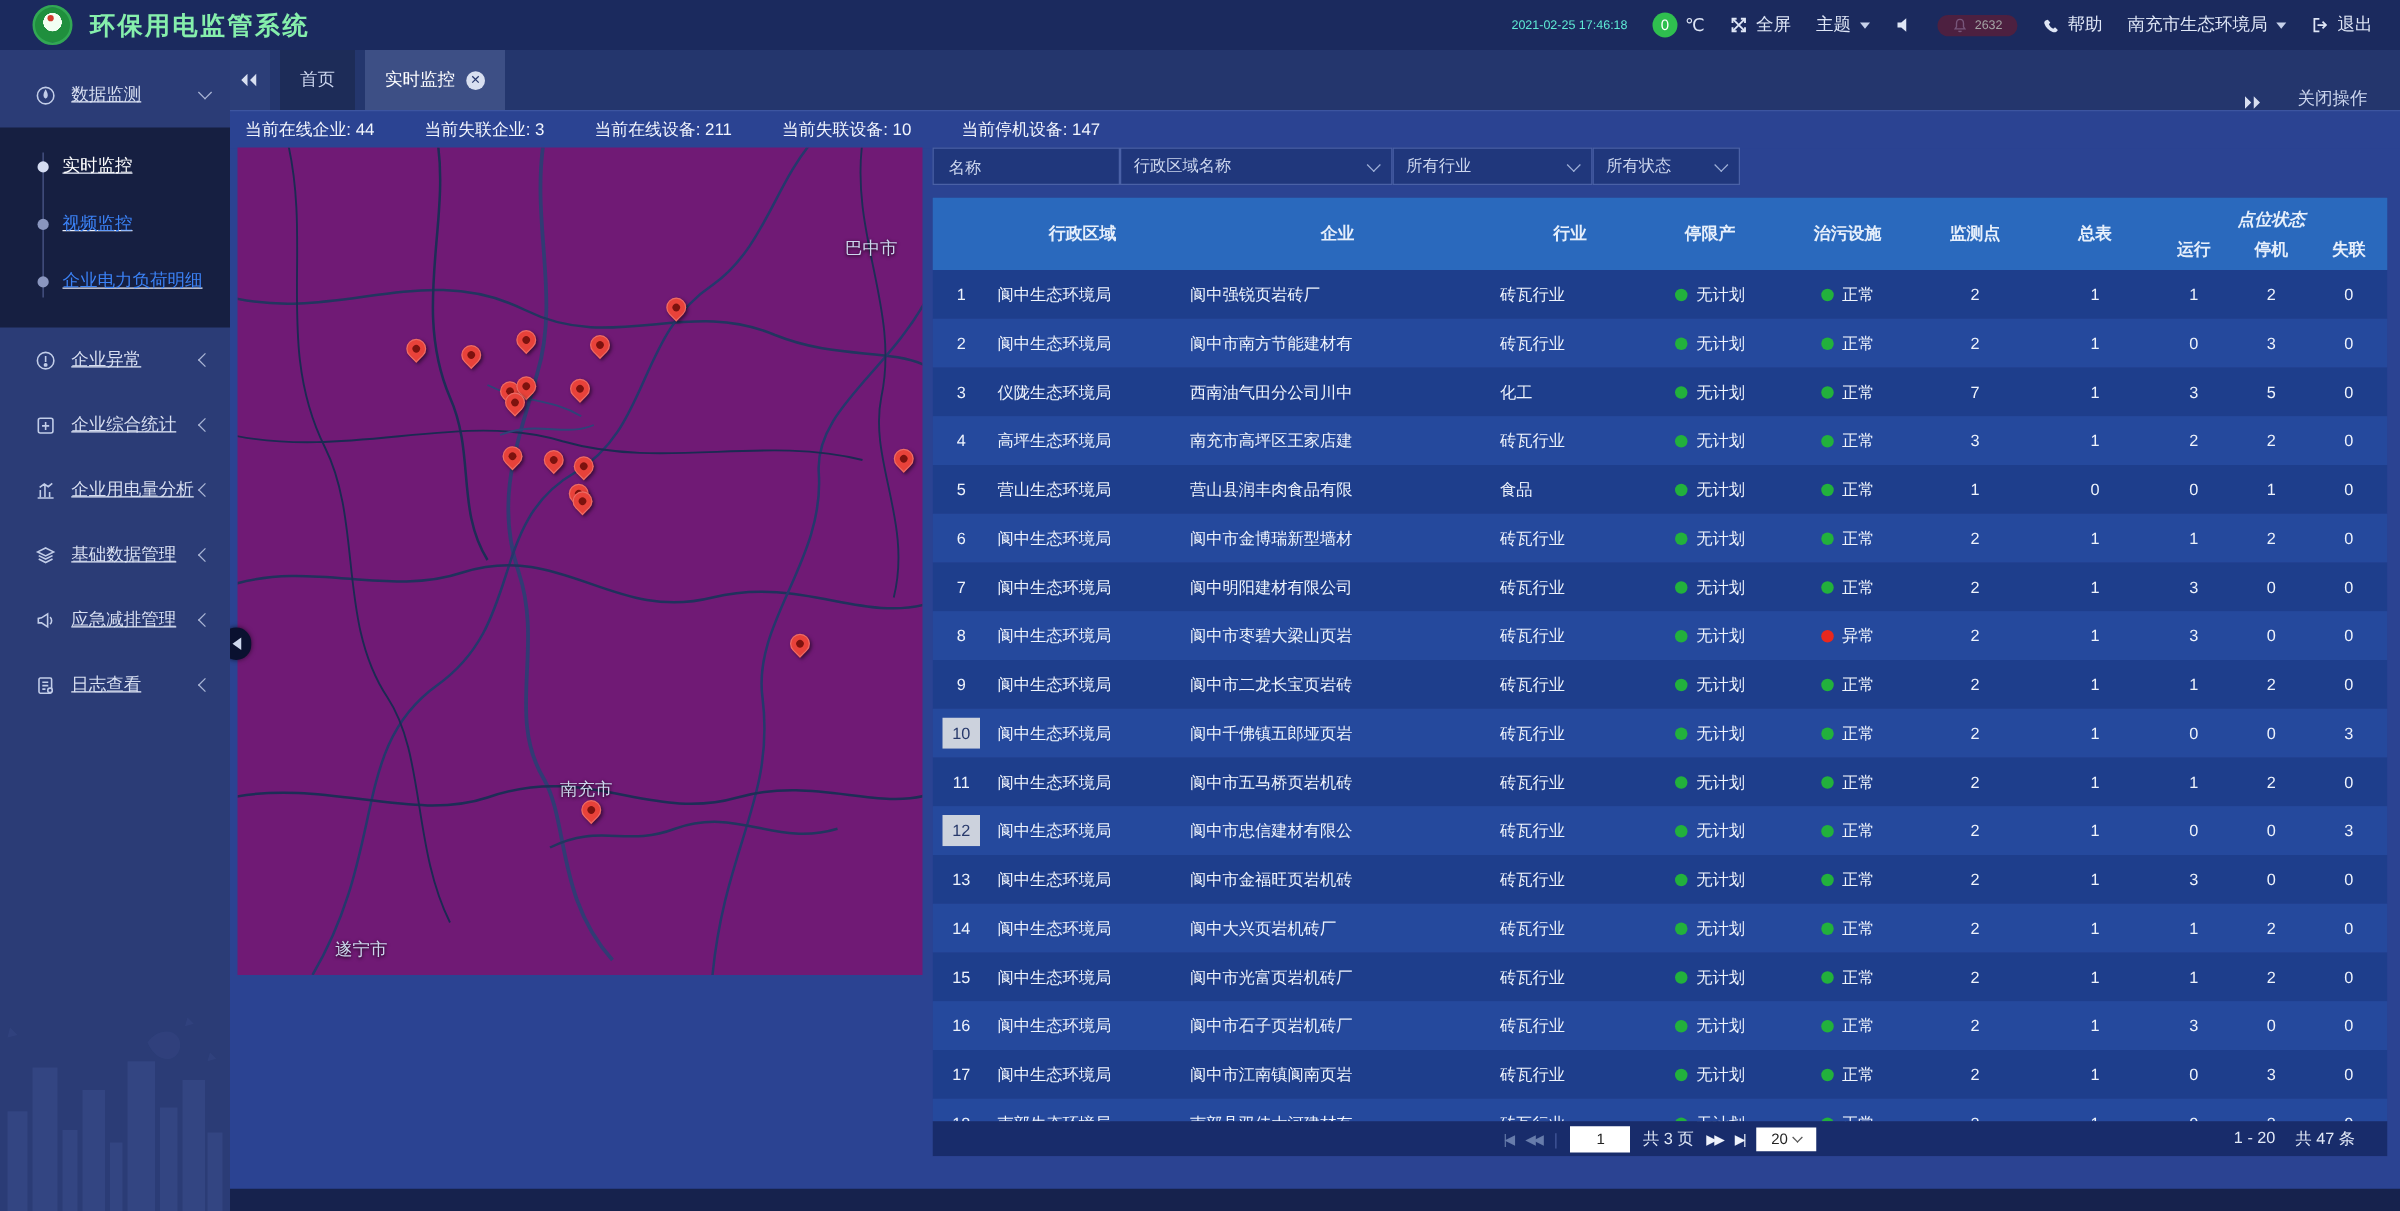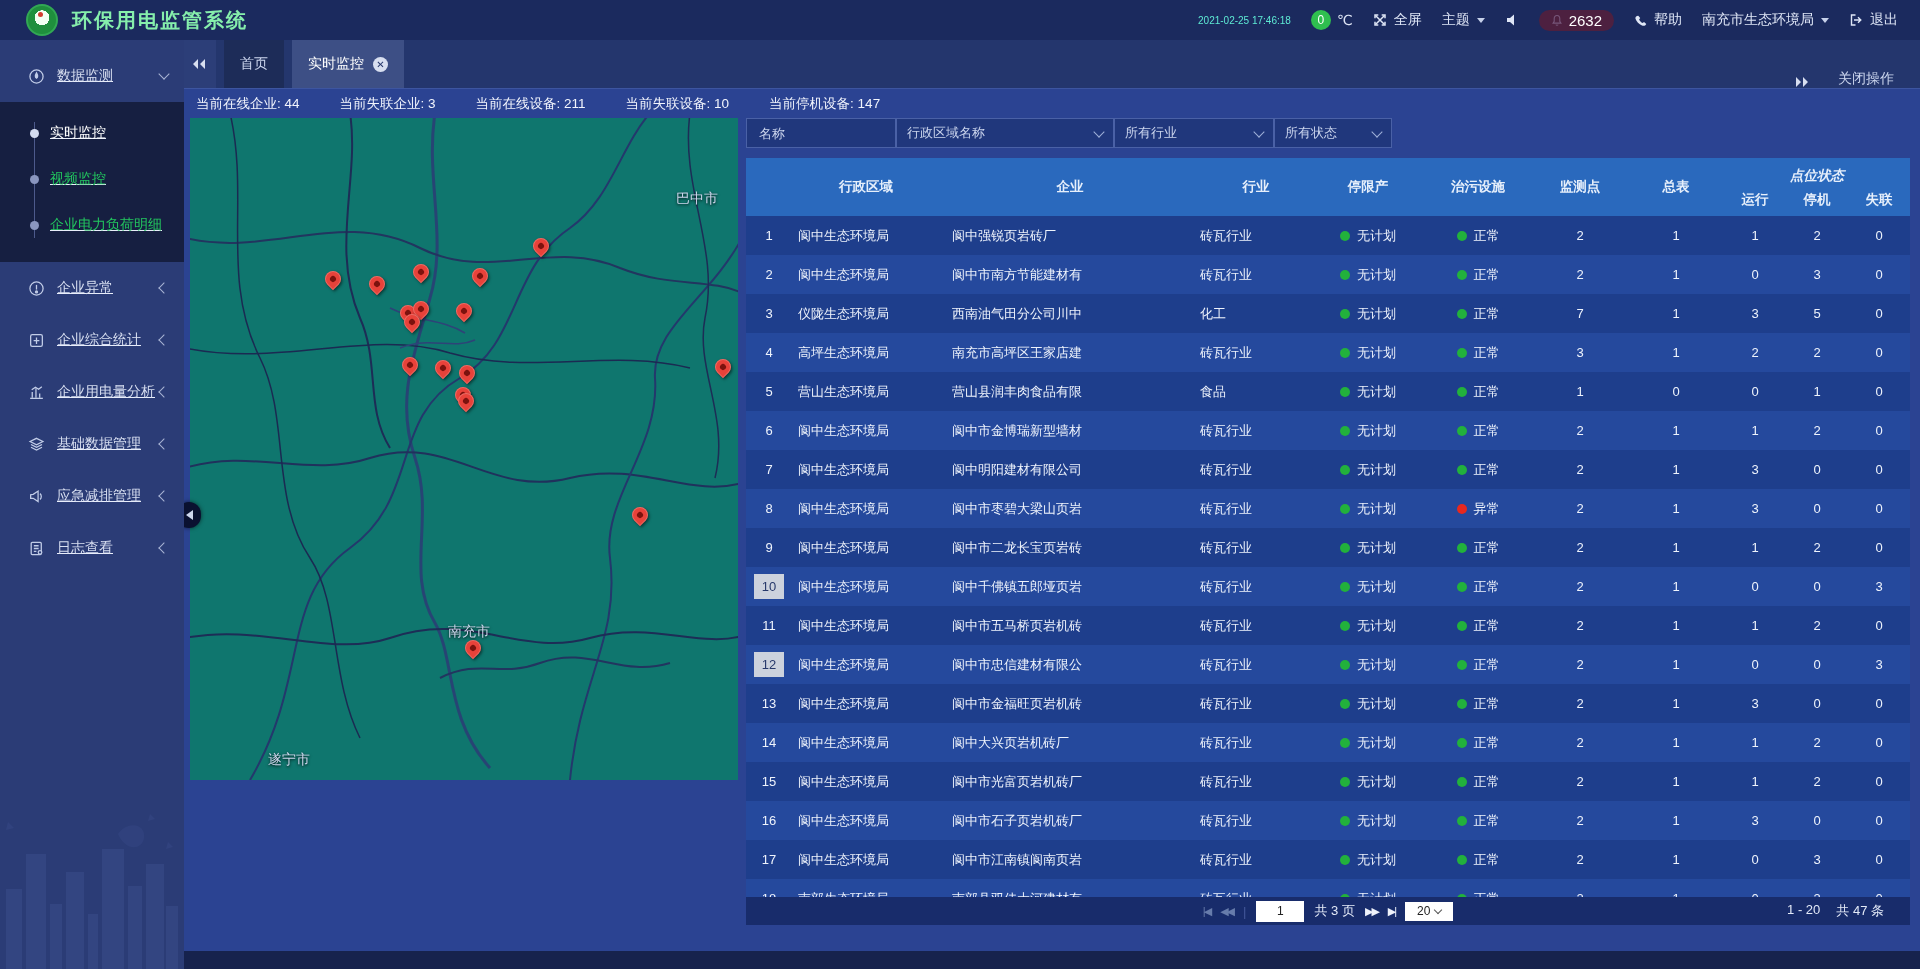--- a/index.html
+++ b/index.html
@@ -14,52 +14,52 @@
         border:2px solid #32a854;position:relative;}
   .logo::after{content:'';position:absolute;left:10px;top:6px;width:5px;height:5px;border-radius:50%;background:#d23c2e;}
   .app-title{margin-left:14px;font-size:20px;font-weight:bold;letter-spacing:2px;color:#86efac;}
   .topbar-right{margin-left:auto;display:flex;align-items:center;gap:20px;padding-right:22px;font-size:14px;color:#dfe6f6;}
   .datetime{font-size:10px;color:#5eead4;}
   .temp-wrap{display:flex;align-items:center;gap:6px;}
   .temp-badge{width:20px;height:20px;border-radius:50%;background:#2fbf4f;color:#fff;font-size:12px;
               display:flex;align-items:center;justify-content:center;}
   .tb-item{display:flex;align-items:center;gap:7px;cursor:pointer;white-space:nowrap;}
   .noti-pill{display:flex;align-items:center;gap:6px;background:#4d2040;border-radius:11px;
-             padding:2px 12px;color:#ffffff;font-size:15px;}
+             padding:2px 12px;color:#a3a3a3;font-size:10px;}
   .chev-dn{width:0;height:0;border-left:4px solid transparent;border-right:4px solid transparent;
            border-top:5px solid #c7d1ea;display:inline-block;}
   
   .sidebar{position:absolute;left:0;top:40px;bottom:0;width:184px;background:#2b3c76;overflow:hidden;z-index:20;text-decoration:underline;}
   .menu{padding-top:10px;}
   .menu-group{height:52px;display:flex;align-items:center;padding:0 16px 0 28px;font-size:14px;color:#d8dff1;cursor:pointer;}
   .menu-group .mi{margin-right:12px;flex:0 0 auto;}
   .chev{margin-left:auto;width:7px;height:7px;border-right:1.6px solid #aab5d5;border-bottom:1.6px solid #aab5d5;flex:0 0 auto;}
   .chev.down{transform:rotate(45deg);margin-top:-4px;}
   .chev.left{transform:rotate(135deg);}
   .submenu{background:#161f41;position:relative;padding:8px 0 14px;}
   .submenu::before{content:'';position:absolute;left:34px;top:20px;bottom:24px;width:1px;background:#4d5a8c;}
-  .submenu-item{height:46px;display:flex;align-items:center;padding-left:50px;font-size:14px;color:#22c55e;cursor:pointer;position:relative;}
+  .submenu-item{height:46px;display:flex;align-items:center;padding-left:50px;font-size:14px;color:#3b82f6;cursor:pointer;position:relative;}
   .submenu-item::before{content:'';position:absolute;left:30px;width:9px;height:9px;border-radius:50%;background:#8a96bf;}
   .submenu-item.active{color:#ffffff;}
   .submenu-item.active::before{background:#d4dcf1;}
   .skyline{position:absolute;left:0;right:0;bottom:0;opacity:.5;}
   
   .content{position:absolute;left:180px;top:40px;right:0;bottom:0;background:#2b4392;}
   .tabbar{height:48px;background:#24366d;display:flex;align-items:stretch;}
   .tab-collapse{width:36px;display:flex;align-items:center;justify-content:center;background:#2c3e78;cursor:pointer;}
   .tab{display:flex;align-items:center;padding:0 16px;margin-left:8px;background:#1d2c58;font-size:14px;color:#ccd6ee;cursor:pointer;}
   .tab.active{background:#3d4f85;color:#fff;}
   .tab-close{width:15px;height:15px;border-radius:50%;background:#d8dff0;color:#25366b;font-size:10px;line-height:15px;
              text-align:center;margin-left:9px;font-weight:bold;}
   .tabbar-right{margin-left:auto;display:flex;align-items:flex-end;gap:28px;padding-right:26px;font-size:14px;color:#ccd6ee;}
   .statusrow{height:30px;display:flex;align-items:center;gap:40px;padding-left:16px;font-size:13.5px;color:#f2f5fd;
              border-top:1px solid #3d55a0;background:#2b4392;}
   .main{position:absolute;left:0;top:78px;right:0;bottom:0;}
   
-  .map-panel{position:absolute;left:10px;top:0;width:548px;height:662px;background:#0f766e;overflow:hidden;}
+  .map-panel{position:absolute;left:10px;top:0;width:548px;height:662px;background:#701a75;overflow:hidden;}
   .map-label{position:absolute;font-size:14px;color:#cdd7ed;text-shadow:0 1px 3px #000;white-space:nowrap;}
   .pin{position:absolute;width:16px;height:16px;background:#e8423a;border-radius:50% 50% 50% 0;
        transform:rotate(-45deg);box-shadow:inset 0 0 0 1px rgba(255,255,255,.22),0 2px 3px rgba(0,0,0,.5);}
   .pin::after{content:'';position:absolute;left:5px;top:5px;width:6px;height:6px;border-radius:50%;background:#7c120e;}
   .map-collapse{position:absolute;left:-3px;top:384px;width:24px;height:26px;background:#0a1130;border-radius:13px;
                 display:flex;align-items:center;justify-content:center;z-index:8;cursor:pointer;box-shadow:0 0 4px rgba(0,0,0,.6);}
   .tri-left{width:0;height:0;border-top:5px solid transparent;border-bottom:5px solid transparent;border-right:7px solid #cfd8ee;}
   
   .table-panel{position:absolute;left:566px;right:10px;top:0;height:807px;display:flex;flex-direction:column;}
   .filters{height:30px;flex:0 0 30px;display:flex;gap:0;margin-bottom:10px;}

